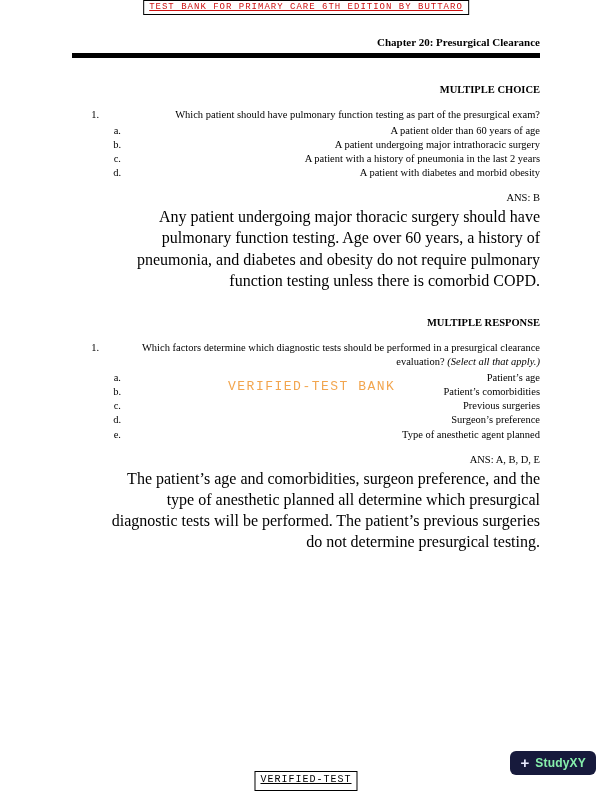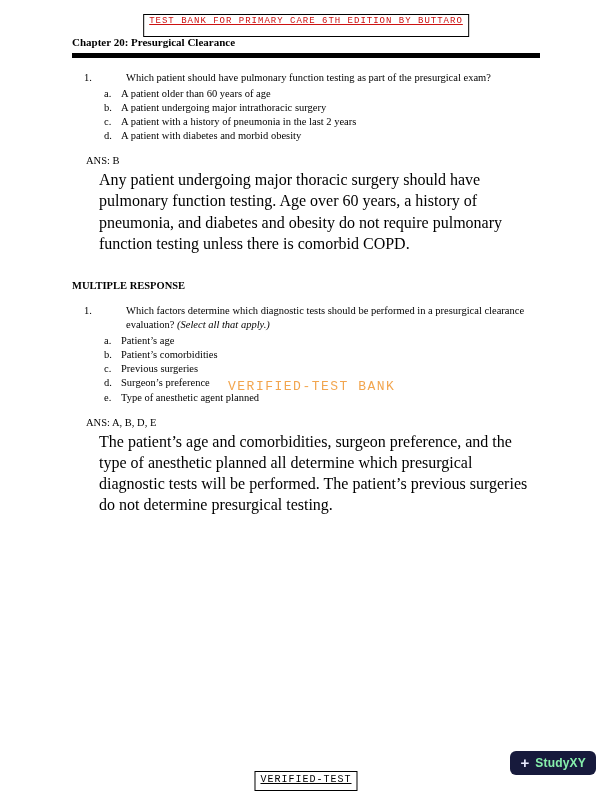--- a/index.html
+++ b/index.html
@@ -1,27 +1,27 @@
 <!DOCTYPE html>
 <html><head>
 <meta charset="utf-8">
 <style>
   * { margin:0; padding:0; box-sizing:border-box; }
   html,body { width:612px; height:792px; }
   body { background:#ffffff; font-family:"Liberation Serif", serif; color:#000; }
   .page { position:relative; width:612px; height:792px; overflow:hidden; background:#fff; }
 
   .top-banner {
-    position:absolute; top:14px; left:50%; transform:translateX(-50%);
+    position:absolute; top:0; left:50%; transform:translateX(-50%);
     font-family:"Liberation Mono", monospace; font-size:9px; letter-spacing:1px;
     color:#cc1111; text-decoration:underline; border:1px solid #000;
-    padding:1px 5px 10px; white-space:nowrap;
+    padding:1px 5px 2px; white-space:nowrap;
   }
 
-  .content { position:absolute; top:36px; left:72px; width:468px; }
+  .content { position:absolute; top:36px; left:72px; width:468px;text-align:right; }
   .doc-title { font-weight:bold; font-size:11px; line-height:1.25; }
   .rule { height:5px; background:#000; margin-top:3px; }
 
   .section-heading { font-weight:bold; font-size:10.5px; margin-top:26px; }
 
   .question { margin-top:13px; }
   .q-row { display:flex; font-size:10.5px; line-height:1.32; }
   .q-num { width:15px; margin-left:12px; flex-shrink:0; }
   .q-text { flex:1;margin-left:27px; }
   .italic { font-style:italic; }
@@ -66,20 +66,21 @@
 
 <div class="page">
 
   <div class="top-banner">TEST BANK FOR PRIMARY CARE 6TH EDITION BY BUTTARO</div>
 
   <div class="content">
 
     <div class="doc-title">Chapter 20: Presurgical Clearance</div>
     <div class="rule"></div>
 
+    <div class="section-heading">MULTIPLE CHOICE</div>
 
     <div class="question">
       <div class="q-row">
         <span class="q-num">1.</span>
         <span class="q-text">Which patient should have pulmonary function testing as part of the presurgical exam?</span>
       </div>
       <div class="choices">
         <div class="choice">
           <span class="choice-letter">a.</span>
           <span class="choice-text">A patient older than 60 years of age</span>

